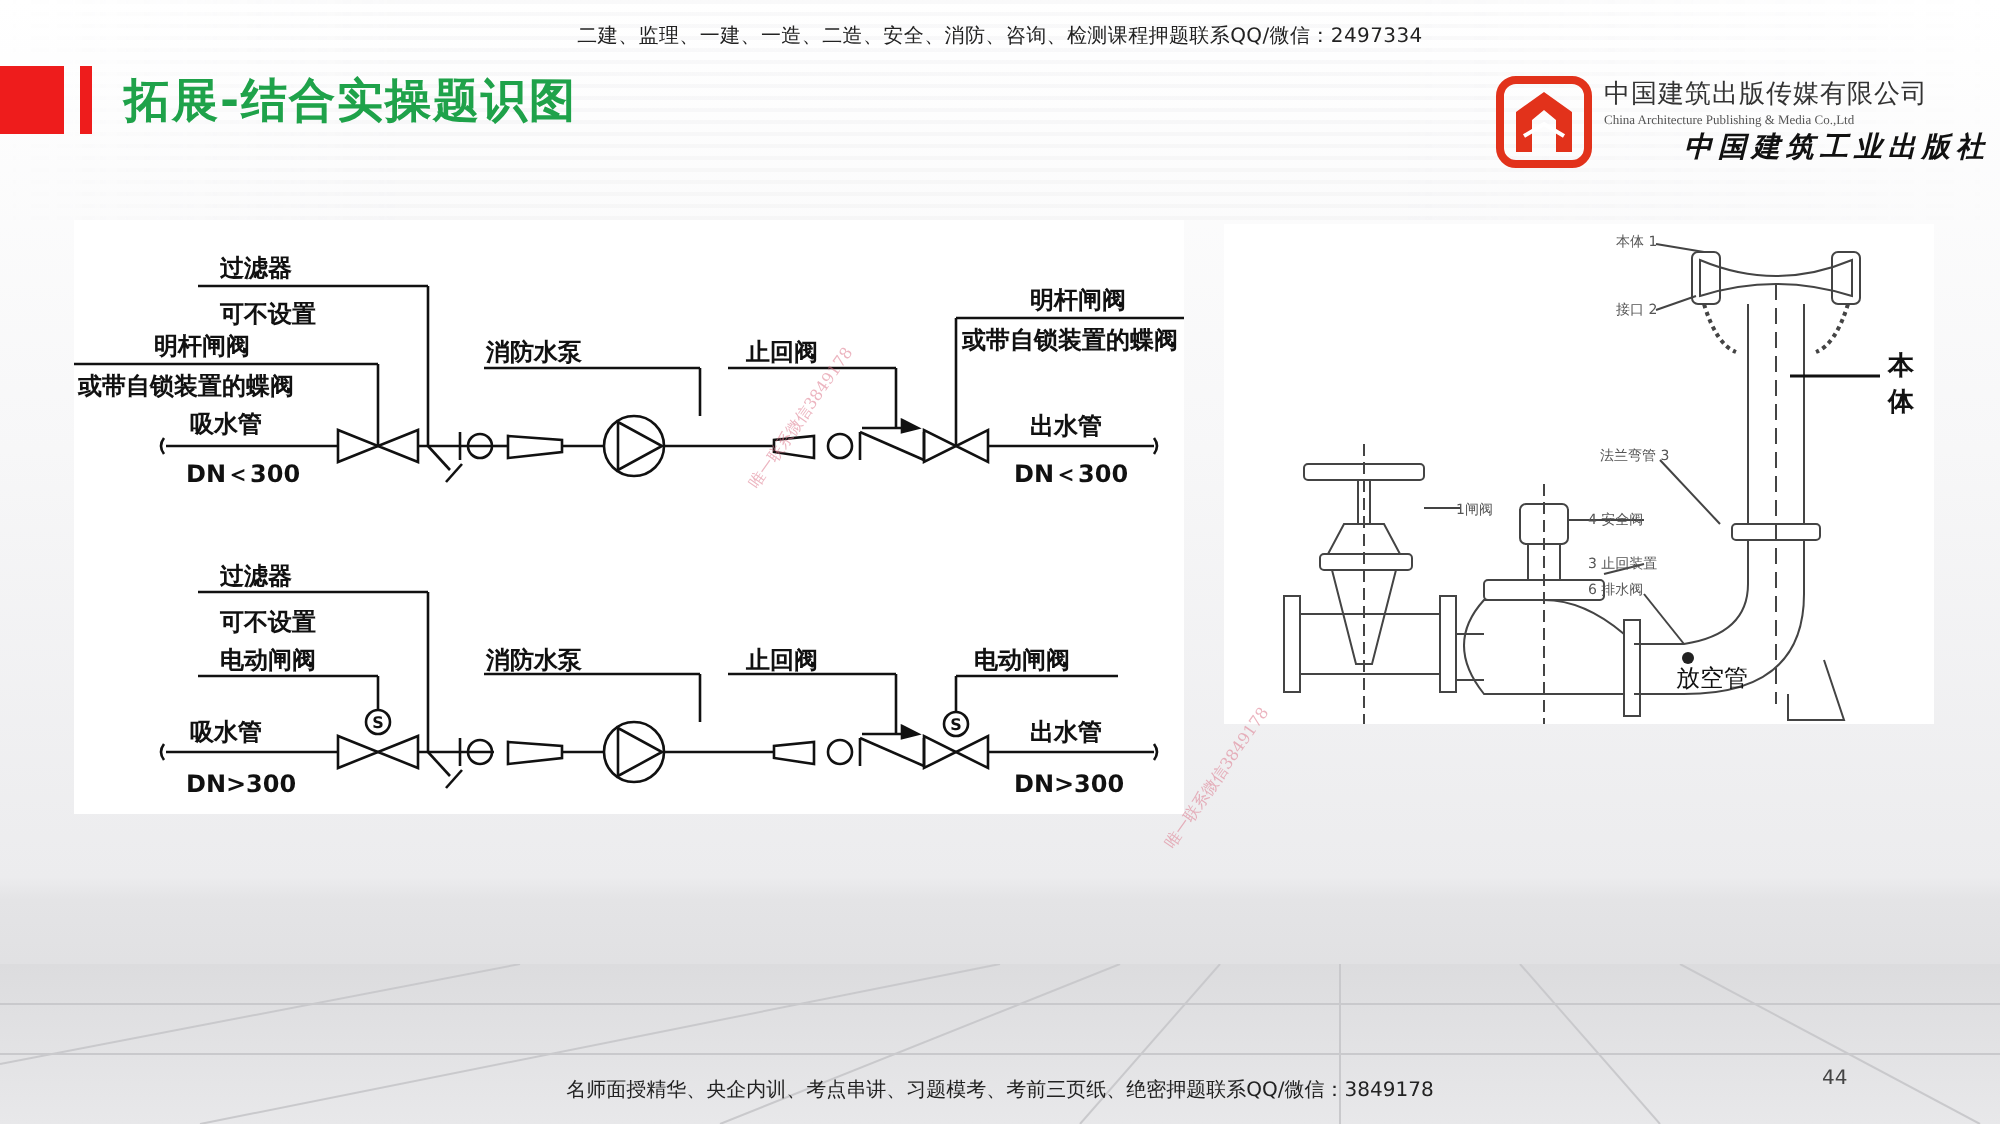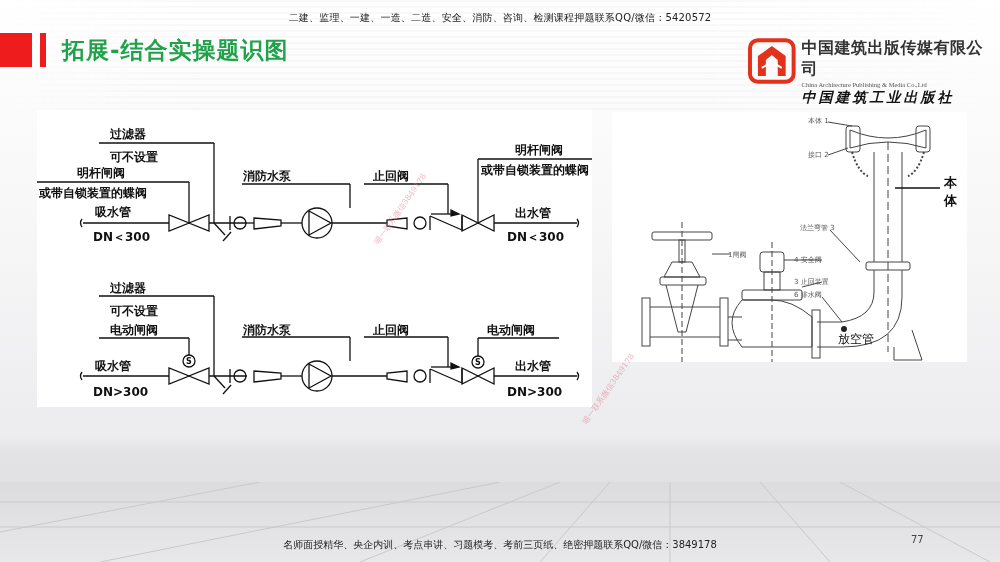--- a/index.html
+++ b/index.html
@@ -27,23 +27,23 @@
   .title-bar { position: absolute; left: 0; top: 32px; height: 36px; display: flex; align-items: center; }
   .title-red-block { width: 32px; height: 34px; background: #ee1c1c; }
   .title-red-thin { width: 6px; height: 34px; background: #ee1c1c; margin-left: 8px; }
   .title-text {
     margin-left: 16px; font-size: 23px; font-weight: bold; color: #1fa24a; letter-spacing: 1px;
     font-family: "DejaVu Sans", sans-serif;
   }
   .logo { position: absolute; left: 748px; top: 38px; width: 250px; height: 50px; display: flex; }
   .logo-mark { width: 48px; height: 46px; }
   .logo-text { margin-left: 6px; }
-  .logo-cn { font-family: "DejaVu Serif", serif; font-size: 16px; color: #333; font-weight: bold; letter-spacing: .5px; }
+  .logo-cn { font-family: "DejaVu Serif", serif; font-size: 13px; color: #333; font-weight: normal; letter-spacing: .5px; }
   .logo-en { font-family: "Liberation Serif", serif; font-size: 6.5px; color: #555; margin-top: 1px; }
-  .logo-cn2 { font-family: "DejaVu Serif", serif; font-size: 14px; font-weight: bold; color: #111; letter-spacing: 3px; margin-top: 1px; font-style: italic; }
+  .logo-cn2 { font-family: "DejaVu Serif", serif; font-size: 14px; font-weight: bold; color: #111; letter-spacing: 3px; margin-top: 1px; font-style: italic; margin-left: 40px; }
 
   .panel-left {
     position: absolute; left: 37px; top: 110px; width: 555px; height: 297px; background: #fff;
   }
   .panel-right {
     position: absolute; left: 612px; top: 112px; width: 355px; height: 250px; background: #fff; text-align: right;
   }
   svg text { font-family: "DejaVu Sans", sans-serif; }
   .footer-text {
     position: absolute; left: 0; top: 538px; width: 1000px; text-align: center; font-size: 10px; color: #222;
@@ -67,21 +67,21 @@
       <line x1="560" y1="0" x2="360" y2="80"></line>
       <line x1="610" y1="0" x2="540" y2="80"></line>
       <line x1="670" y1="0" x2="670" y2="80"></line>
       <line x1="760" y1="0" x2="830" y2="80"></line>
       <line x1="840" y1="0" x2="990" y2="80"></line>
       <line x1="260" y1="0" x2="0" y2="50"></line>
     </g>
   </svg>
 </div>
 
-<div class="top-banner">二建、监理、一建、一造、二造、安全、消防、咨询、检测课程押题联系QQ/微信：5420572</div>
+<div class="top-banner">二建、监理、一建、一造、二造、安全、消防、咨询、检测课程押题联系QQ/微信：2497334</div>
 
 <div class="title-bar">
   <div class="title-red-block"></div>
   <div class="title-red-thin"></div>
   <div class="title-text">拓展-结合实操题识图</div>
 </div>
 
 <div class="logo">
   <svg class="logo-mark" viewBox="0 0 48 46">
     <rect x="2" y="2" width="44" height="42" rx="8" fill="none" stroke="#e2321b" stroke-width="4"></rect>
@@ -290,13 +290,13 @@
       <text x="332" y="93">体</text>
     </g>
     <text x="226" y="231" font-size="12" fill="#111">放空管</text>
   </svg>
 </div>
 
 <div class="watermark" style="left:372px; top:240px; transform: rotate(-55deg);">唯一联系微信3849178</div>
 <div class="watermark" style="left:580px; top:420px; transform: rotate(-55deg);">唯一联系微信3849178</div>
 
 <div class="footer-text">名师面授精华、央企内训、考点串讲、习题模考、考前三页纸、绝密押题联系QQ/微信：3849178</div>
-<div class="page-num">77</div>
+<div class="page-num">44</div>
 
 </body></html>

